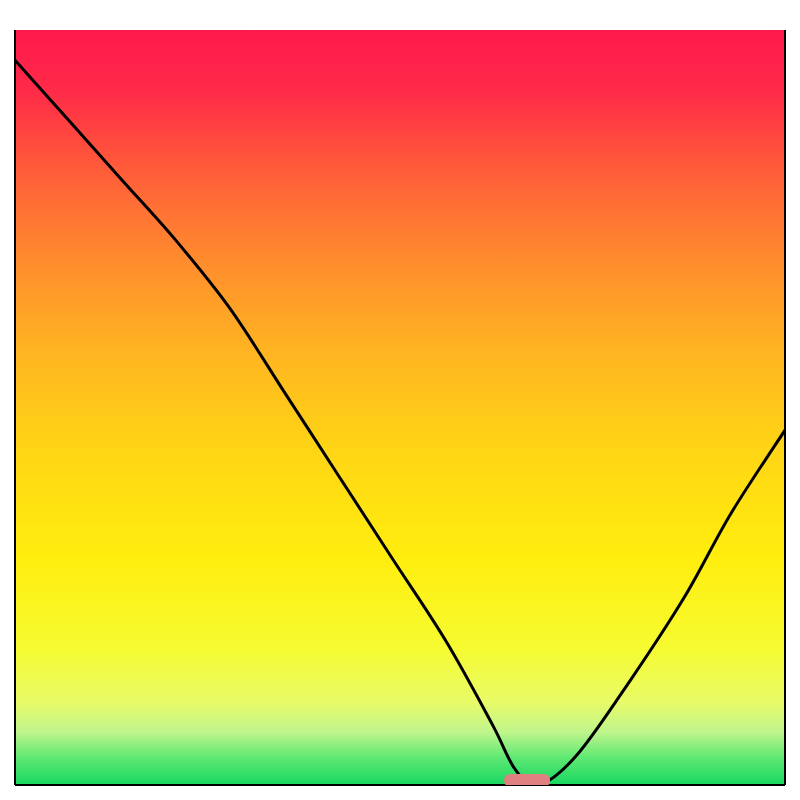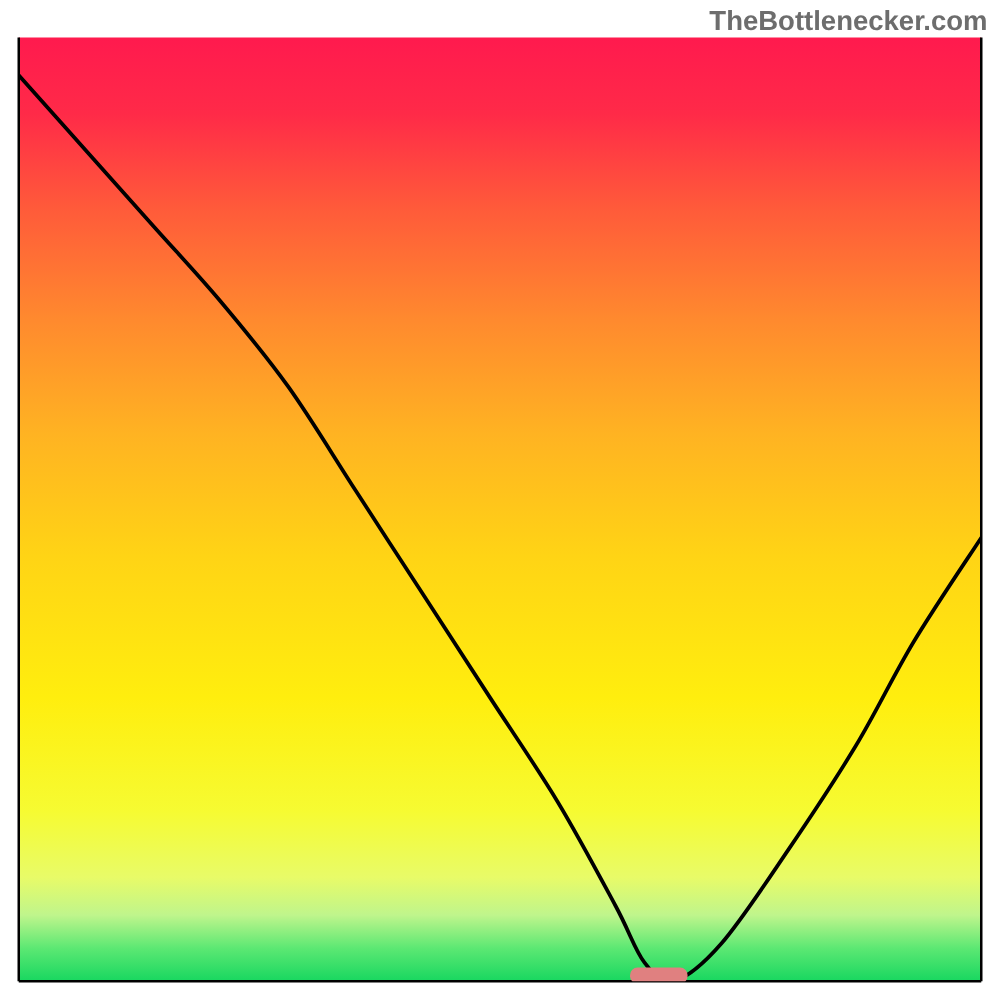--- a/index.html
+++ b/index.html
@@ -65,14 +65,13 @@
       <line x1="15" y1="785" x2="785" y2="785"></line>
     </g>
 
     <g clip-path="url(#plot-clip)">
       <path id="curve-path" fill="none" stroke="#000" stroke-width="3" stroke-linecap="round" stroke-linejoin="round" d="M 15 60.200000000000045 C 23.983333333333334 70.26666666666671, 50.93333333333334 100.4666666666667, 68.9 120.60000000000002 C 86.86666666666667 140.73333333333335, 104.83333333333334 160.86666666666667, 122.80000000000001 181 C 140.76666666666668 201.13333333333333, 158.73333333333332 220.0083333333333, 176.7 241.39999999999998 C 194.66666666666666 262.79166666666663, 212.63333333333335 284.18333333333334, 230.60000000000002 309.35 C 248.5666666666667 334.5166666666667, 266.53333333333336 364.71666666666664, 284.5 392.4 C 302.46666666666664 420.0833333333333, 320.4333333333333 447.7666666666667, 338.4 475.45000000000005 C 356.3666666666667 503.1333333333334, 374.3333333333333 530.8166666666667, 392.3 558.5 C 410.2666666666667 586.1833333333333, 429.5166666666667 613.8666666666666, 446.20000000000005 641.55 C 462.8833333333334 669.2333333333333, 480.84999999999997 703.2083333333334, 492.4 724.6 C 503.95 745.9916666666667, 507.8 759.8333333333333, 515.5 769.9 C 523.2 779.9666666666667, 528.3333333333334 787.5166666666667, 538.6 785 C 548.8666666666667 782.4833333333333, 561.7 772.4166666666666, 577.1 754.8 C 592.5 737.1833333333333, 613.0333333333333 705.7249999999999, 631 679.3 C 648.9666666666667 652.875, 668.2166666666667 623.9333333333333, 684.9 596.25 C 701.5833333333333 568.5666666666667, 714.4166666666667 540.8833333333333, 731.1 513.2 C 747.7833333333333 485.5166666666667, 776.0166666666667 443.9916666666667, 785 430.15000000000003"></path>
 
       <rect id="marker-rect" rx="6" ry="6" fill="#e08080" x="504.05000000000007" y="774" width="46" height="13"></rect>
     </g>
   </svg>
 
-  <div class="watermark">TheBottlenecker.com</div>
 </div>
 
 </body></html>

